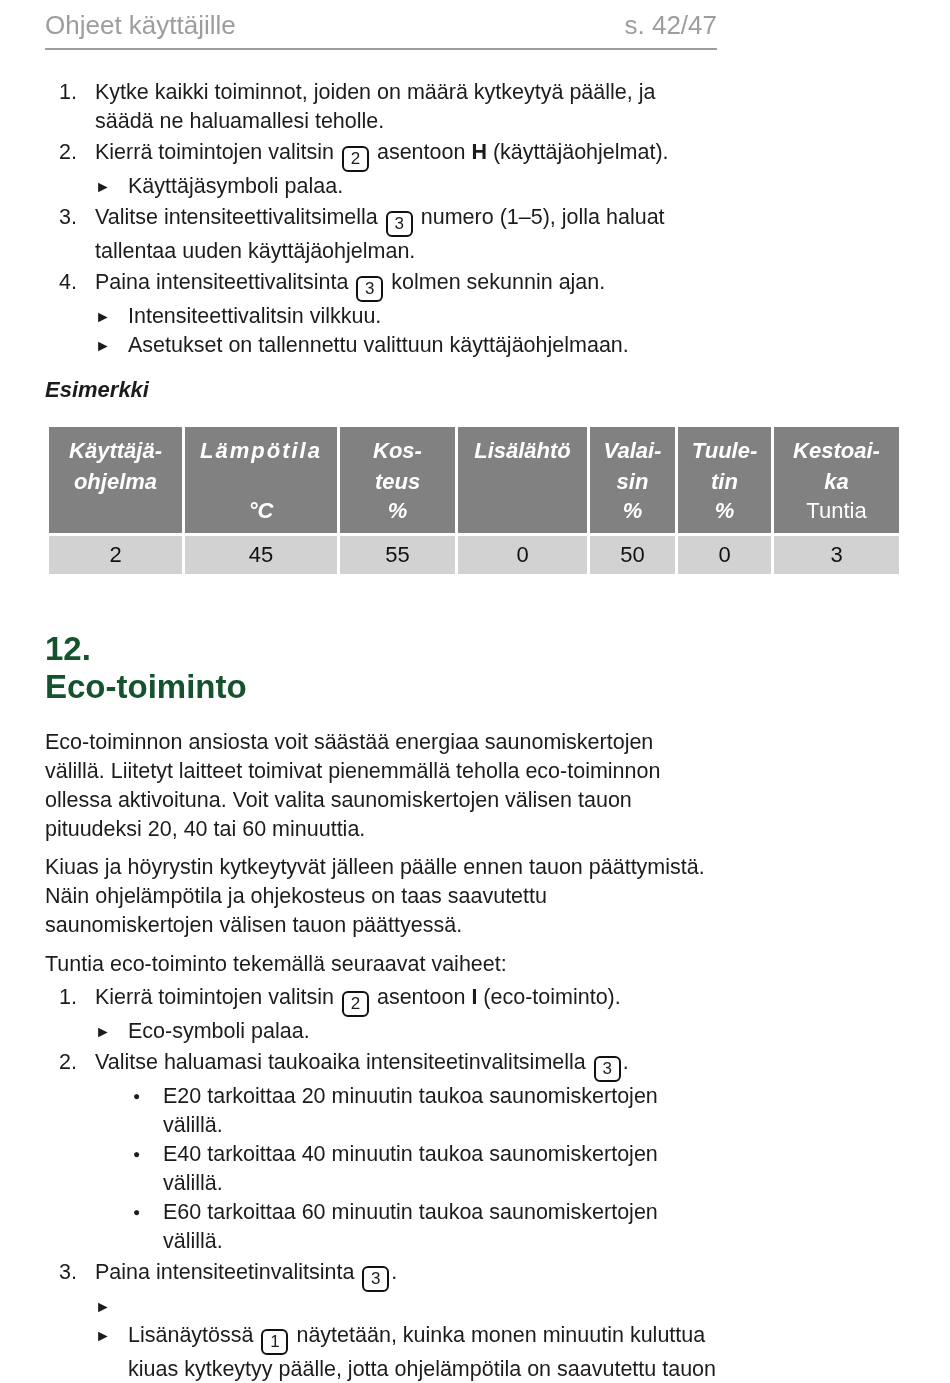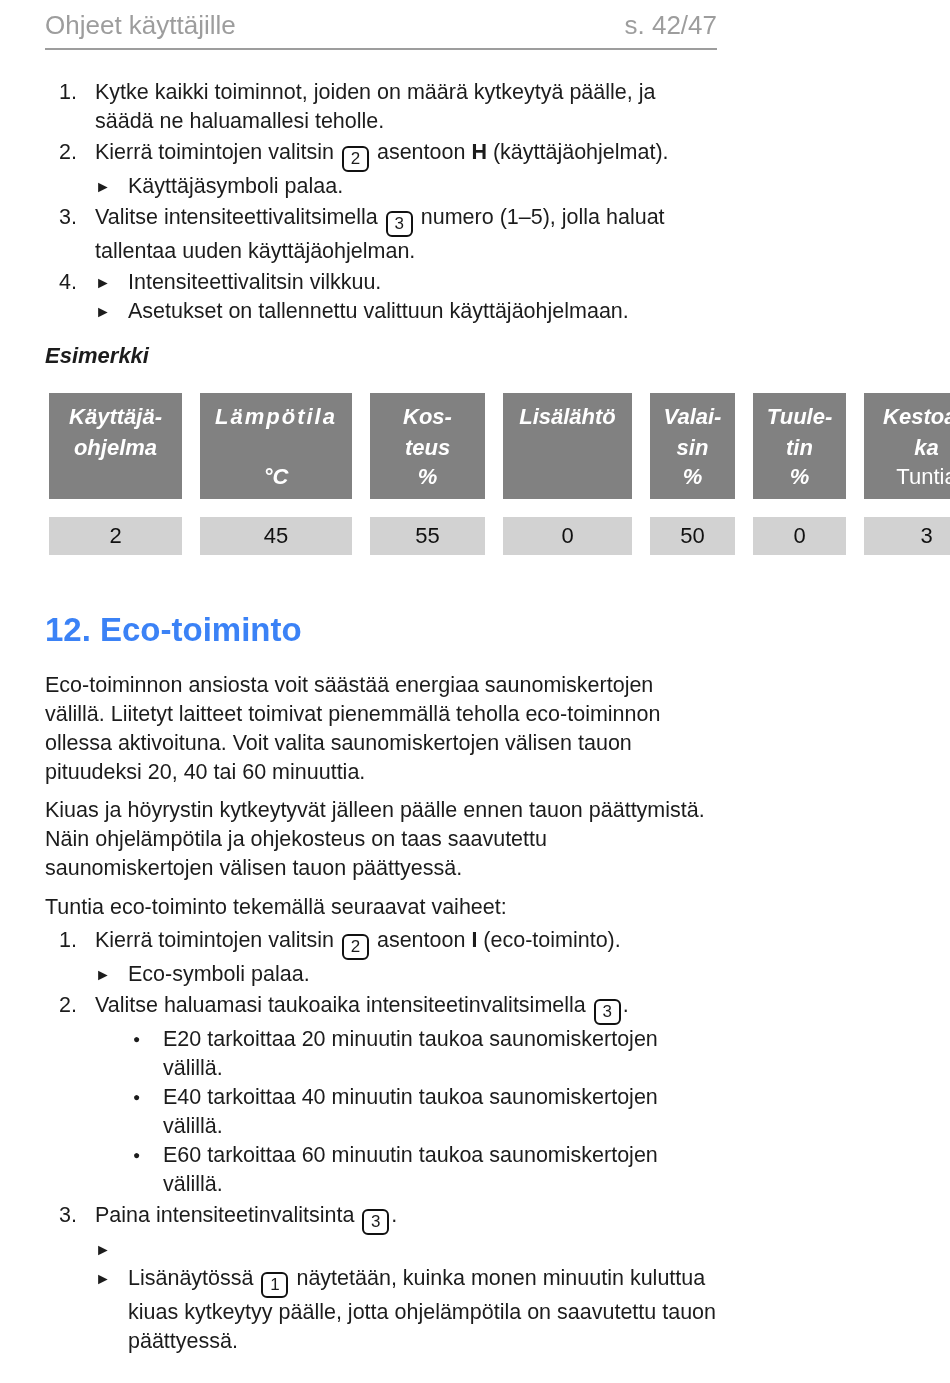--- a/index.html
+++ b/index.html
@@ -69,21 +69,21 @@
     font-size: 22px;
     font-weight: bold;
     font-style: italic;
   }
 
   
   .extable {
     margin-top: 24px;
     display: grid;
     grid-template-columns: 133px 152px 115px 129px 85px 93px 125px;
-    gap: 18px;
+    gap: 3px;
     width: 850px;
     margin-left: 4px;
   }
   .th {
     background: #818181;
     color: #ffffff;
     display: flex;
     flex-direction: column;
     text-align: center;
     padding: 8px 2px 8px 2px;
@@ -115,21 +115,22 @@
     height: 38px;
     line-height: 38px;
   }
 
   
   .sec-heading {
     margin-top: 56px;
     display: flex;
     font-size: 33px;
     font-weight: bold;
-    color: #3b82f6;
+    color: #14532d;
+    flex-direction: column;
   }
   .sec-num { width: 55px; flex: none; }
 
   
   .para { margin-top: 22px; }
   .para + .para { margin-top: 9px; }
   .para.intro { margin-top: 10px; }
   .steps.second { margin-top: 4px; }
 </style>
 </head>
@@ -166,20 +167,21 @@
     <div class="li">
       <span class="li-num">3.</span>
       <div class="li-body">
         <p class="line"><span>Valitse intensiteettivalitsimella </span><span class="keybox">3</span><span> numero (1–5), jolla haluat tallentaa uuden käyttäjäohjelman.</span></p>
       </div>
     </div>
 
     <div class="li">
       <span class="li-num">4.</span>
       <div class="li-body">
+        <p class="line"><span>Paina intensiteettivalitsinta </span><span class="keybox">3</span><span> kolmen sekunnin ajan.</span></p>
         <div class="result">
           <span class="marker arrow">►</span>
           <p class="line"><span>Intensiteettivalitsin vilkkuu.</span></p>
         </div>
         <div class="result">
           <span class="marker arrow">►</span>
           <p class="line"><span>Asetukset on tallennettu valittuun käyttäjäohjelmaan.</span></p>
         </div>
       </div>
     </div>

